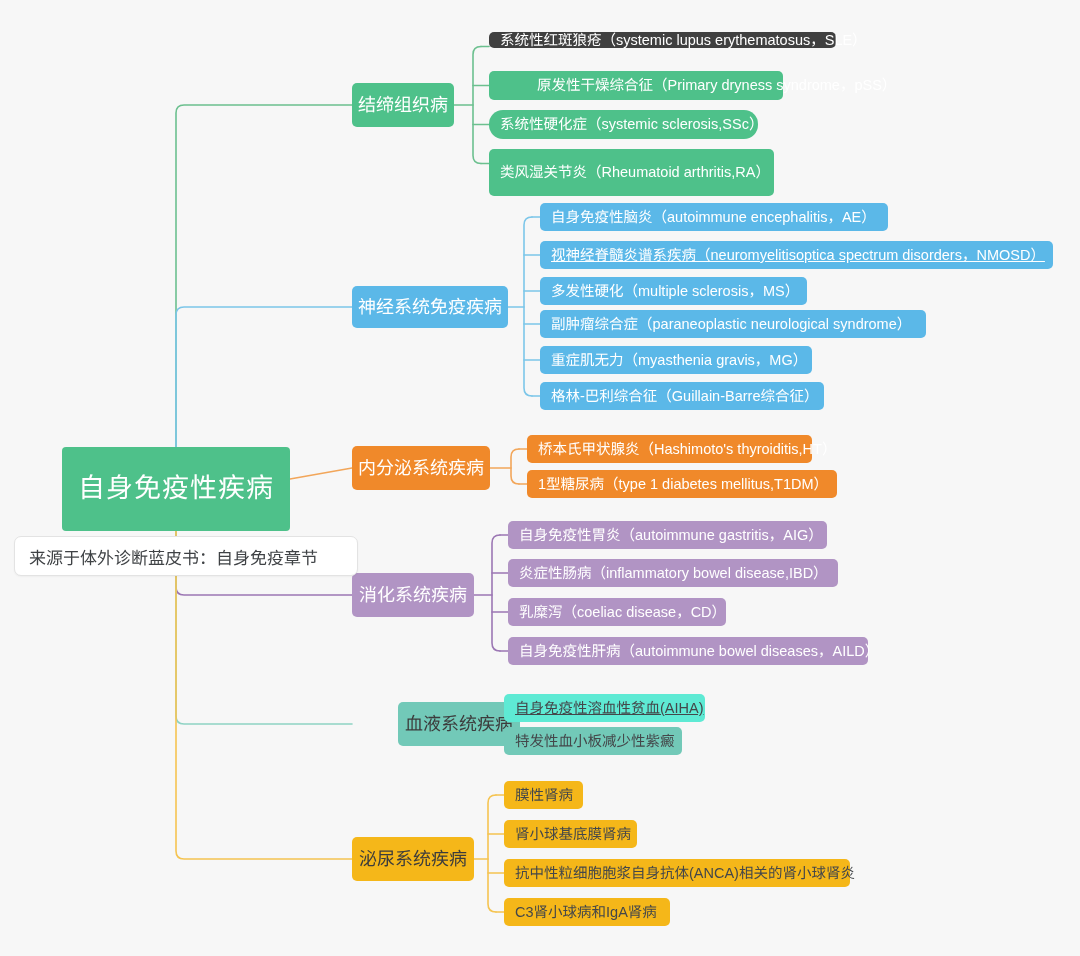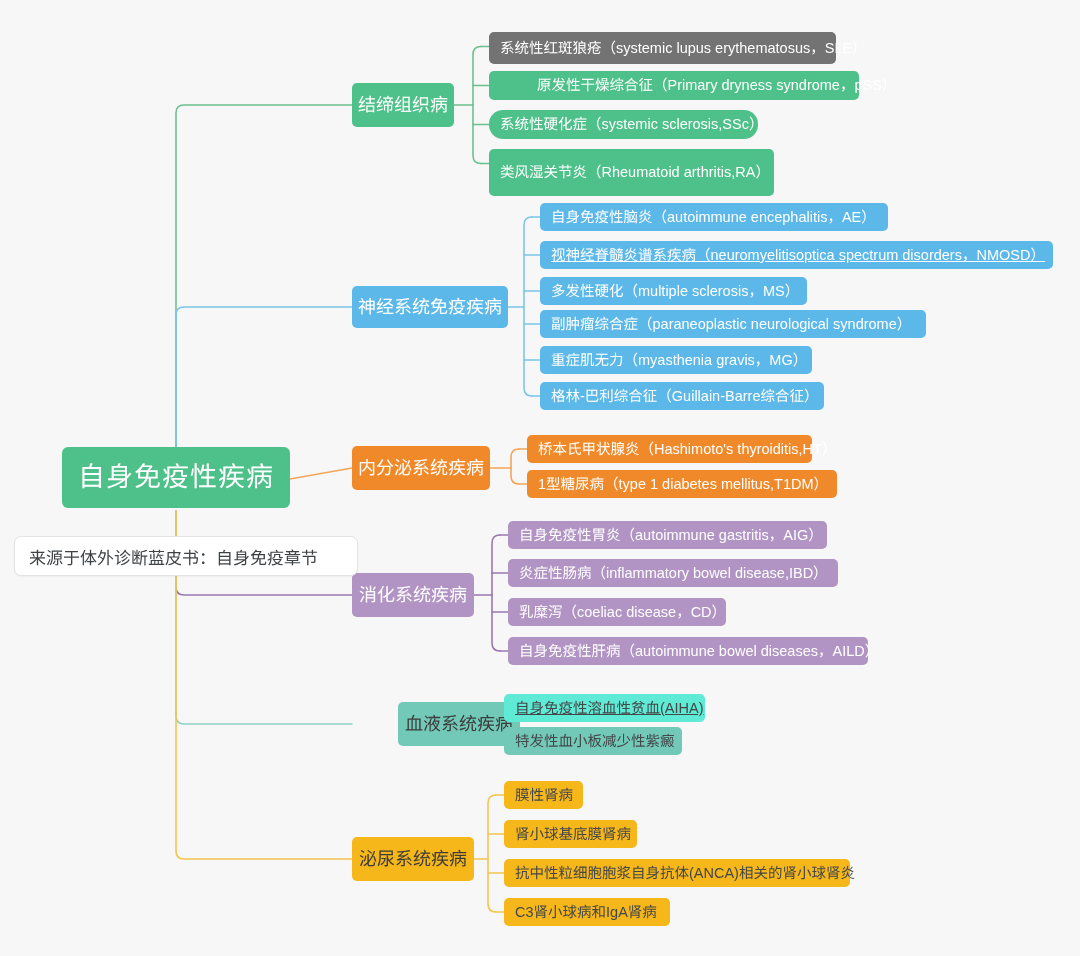--- a/index.html
+++ b/index.html
@@ -117,24 +117,24 @@
       <path d="M 496 741 L 504 741" fill="none" stroke="#8fd3c4" stroke-width="1.6" stroke-linecap="round" stroke-linejoin="round"></path>
       <path d="M 176 511 L 176 851 Q 176 859 184 859 L 352 859" fill="none" stroke="#f5c451" stroke-width="1.6" stroke-linecap="round" stroke-linejoin="round"></path>
       <path d="M 474 859 L 488 859" fill="none" stroke="#f5c451" stroke-width="1.6" stroke-linecap="round" stroke-linejoin="round"></path>
       <path d="M 496 795 Q 488 795 488 803 L 488 904 Q 488 912 496 912" fill="none" stroke="#f5c451" stroke-width="1.6" stroke-linecap="round" stroke-linejoin="round"></path>
       <path d="M 496 795 L 504 795" fill="none" stroke="#f5c451" stroke-width="1.6" stroke-linecap="round" stroke-linejoin="round"></path>
       <path d="M 488 834 L 504 834" fill="none" stroke="#f5c451" stroke-width="1.6" stroke-linecap="round" stroke-linejoin="round"></path>
       <path d="M 488 873 L 504 873" fill="none" stroke="#f5c451" stroke-width="1.6" stroke-linecap="round" stroke-linejoin="round"></path>
       <path d="M 496 912 L 504 912" fill="none" stroke="#f5c451" stroke-width="1.6" stroke-linecap="round" stroke-linejoin="round"></path>
     </svg>
   <div id="nodes">
-      <div class="node root-node" style="background: rgb(78, 193, 138); left: 62px; top: 447px; width: 228px; height: 61px; border-radius: 6px;">自身免疫性疾病</div>
+      <div class="node root-node" style="background: rgb(78, 193, 138); left: 62px; top: 447px; width: 228px; height: 84px;">自身免疫性疾病</div>
       <div class="node branch-node" style="background: rgb(78, 193, 138); left: 352px; top: 83px; width: 102px; height: 44px;">结缔组织病</div>
-      <div class="node leaf-node" style="background: #737373; left: 489px; top: 32px; width: 347px; height: 32px;">系统性红斑狼疮（systemic lupus erythematosus，SLE）</div>
-      <div class="node leaf-node" style="background: rgb(78, 193, 138); left: 489px; top: 71px; width: 370px; height: 29px; padding-left: 48px;">原发性干燥综合征（Primary dryness syndrome，pSS）</div>
+      <div class="node leaf-node" style="background: #404040; left: 489px; top: 32px; width: 347px; height: 16px;">系统性红斑狼疮（systemic lupus erythematosus，SLE）</div>
+      <div class="node leaf-node" style="background: rgb(78, 193, 138); left: 489px; top: 71px; width: 294px; height: 29px; padding-left: 48px;">原发性干燥综合征（Primary dryness syndrome，pSS）</div>
       <div class="node leaf-node" style="background: rgb(78, 193, 138); left: 489px; top: 110px; width: 269px; height: 29px; border-radius: 14px;">系统性硬化症（systemic sclerosis,SSc）</div>
       <div class="node leaf-node" style="background: rgb(78, 193, 138); left: 489px; top: 149px; width: 285px; height: 47px;">类风湿关节炎（Rheumatoid arthritis,RA）</div>
       <div class="node branch-node" style="background: rgb(91, 184, 232); left: 352px; top: 286px; width: 156px; height: 42px;">神经系统免疫疾病</div>
       <div class="node leaf-node" style="background: rgb(91, 184, 232); left: 540px; top: 203px; width: 348px; height: 28px;">自身免疫性脑炎（autoimmune encephalitis，AE）</div>
       <div class="node leaf-node" style="background: rgb(91, 184, 232); left: 540px; top: 241px; width: 513px; height: 28px; text-decoration: underline;">视神经脊髓炎谱系疾病（neuromyelitisoptica spectrum disorders，NMOSD）</div>
       <div class="node leaf-node" style="background: rgb(91, 184, 232); left: 540px; top: 277px; width: 267px; height: 28px;">多发性硬化（multiple sclerosis，MS）</div>
       <div class="node leaf-node" style="background: rgb(91, 184, 232); left: 540px; top: 310px; width: 386px; height: 28px;">副肿瘤综合症（paraneoplastic neurological syndrome）</div>
       <div class="node leaf-node" style="background: rgb(91, 184, 232); left: 540px; top: 346px; width: 272px; height: 28px;">重症肌无力（myasthenia gravis，MG）</div>
       <div class="node leaf-node" style="background: rgb(91, 184, 232); left: 540px; top: 382px; width: 284px; height: 28px;">格林-巴利综合征（Guillain-Barre综合征）</div>
       <div class="node branch-node" style="background: rgb(240, 137, 42); left: 352px; top: 446px; width: 138px; height: 44px;">内分泌系统疾病</div>

